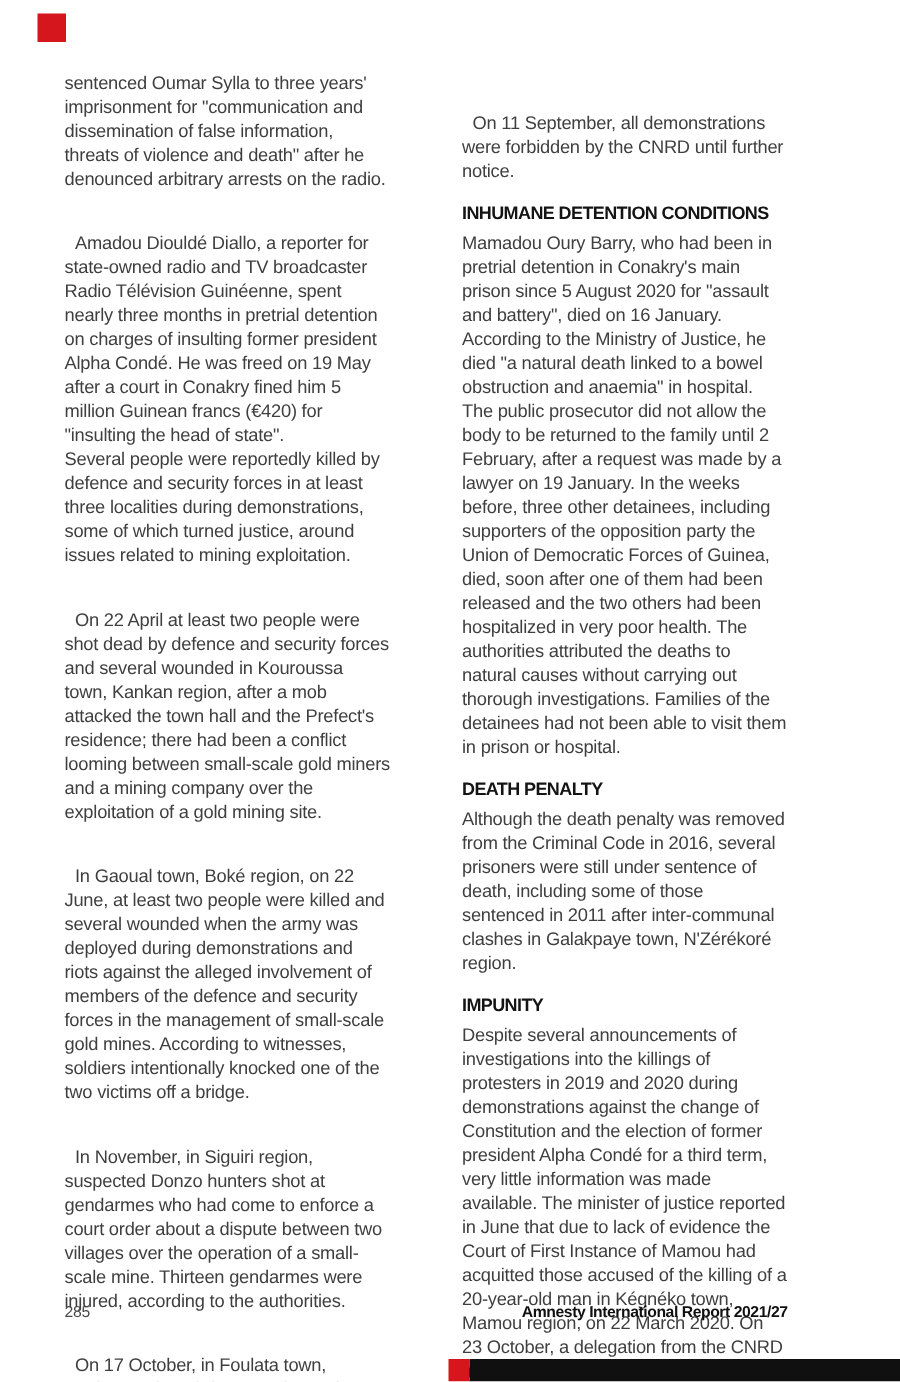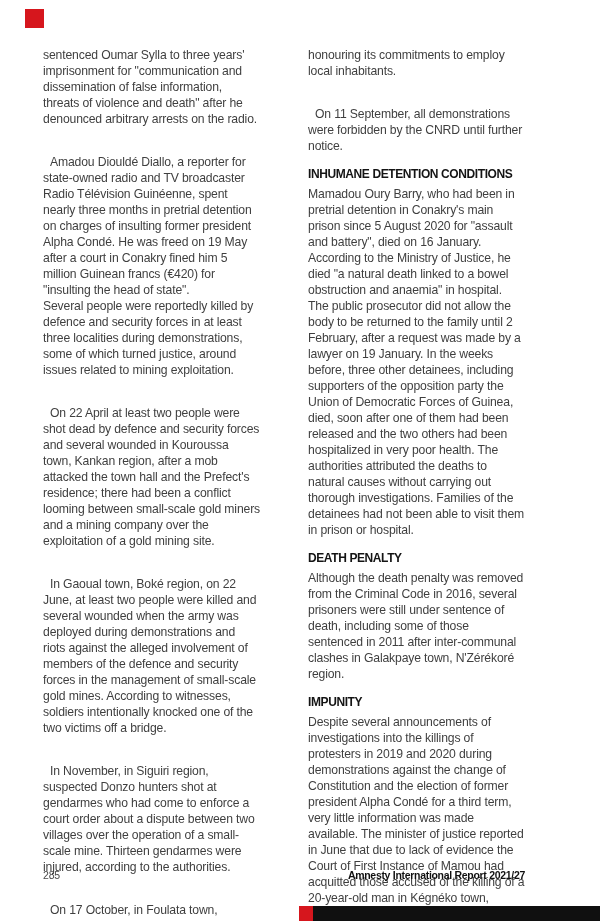--- a/index.html
+++ b/index.html
@@ -80,21 +80,20 @@
     <section class="col">
         <p class="paragraph">sentenced Oumar Sylla to three years' imprisonment for "communication and dissemination of false information, threats of violence and death" after he denounced arbitrary arrests on the radio.</p>
         <p class="paragraph indent">Amadou Diouldé Diallo, a reporter for state-owned radio and TV broadcaster Radio Télévision Guinéenne, spent nearly three months in pretrial detention on charges of insulting former president Alpha Condé. He was freed on 19 May after a court in Conakry fined him 5 million Guinean francs (€420) for "insulting the head of state".</p>
         <p class="paragraph">Several people were reportedly killed by defence and security forces in at least three localities during demonstrations, some of which turned justice, around issues related to mining exploitation.</p>
         <p class="paragraph indent">On 22 April at least two people were shot dead by defence and security forces and several wounded in Kouroussa town, Kankan region, after a mob attacked the town hall and the Prefect's residence; there had been a conflict looming between small-scale gold miners and a mining company over the exploitation of a gold mining site.</p>
         <p class="paragraph indent">In Gaoual town, Boké region, on 22 June, at least two people were killed and several wounded when the army was deployed during demonstrations and riots against the alleged involvement of members of the defence and security forces in the management of small-scale gold mines. According to witnesses, soldiers intentionally knocked one of the two victims off a bridge.</p>
         <p class="paragraph indent">In November, in Siguiri region, suspected Donzo hunters shot at gendarmes who had come to enforce a court order about a dispute between two villages over the operation of a small-scale mine. Thirteen gendarmes were injured, according to the authorities.</p>
         <p class="paragraph indent">On 17 October, in Foulata town, Kankan region, defence and security forces allegedly shot and wounded several people and burnt down homes and stores, following protests against a mining company for allegedly not</p>
       </section>
     <section class="col">
-        <p class="paragraph">honouring its commitments to employ local inhabitants.</p>
         <p class="paragraph indent">On 11 September, all demonstrations were forbidden by the CNRD until further notice.</p>
         <h2 class="section-heading">INHUMANE DETENTION CONDITIONS</h2>
         <p class="paragraph">Mamadou Oury Barry, who had been in pretrial detention in Conakry's main prison since 5 August 2020 for "assault and battery", died on 16 January. According to the Ministry of Justice, he died "a natural death linked to a bowel obstruction and anaemia" in hospital. The public prosecutor did not allow the body to be returned to the family until 2 February, after a request was made by a lawyer on 19 January. In the weeks before, three other detainees, including supporters of the opposition party the Union of Democratic Forces of Guinea, died, soon after one of them had been released and the two others had been hospitalized in very poor health. The authorities attributed the deaths to natural causes without carrying out thorough investigations. Families of the detainees had not been able to visit them in prison or hospital.</p>
         <h2 class="section-heading">DEATH PENALTY</h2>
         <p class="paragraph">Although the death penalty was removed from the Criminal Code in 2016, several prisoners were still under sentence of death, including some of those sentenced in 2011 after inter-communal clashes in Galakpaye town, N'Zérékoré region.</p>
         <h2 class="section-heading">IMPUNITY</h2>
         <p class="paragraph">Despite several announcements of investigations into the killings of protesters in 2019 and 2020 during demonstrations against the change of Constitution and the election of former president Alpha Condé for a third term, very little information was made available. The minister of justice reported in June that due to lack of evidence the Court of First Instance of Mamou had acquitted those accused of the killing of a 20-year-old man in Kégnéko town, Mamou region, on 22 March 2020. On 23 October, a delegation from the CNRD met with families of those killed by</p>
       </section>
   </main>
 

